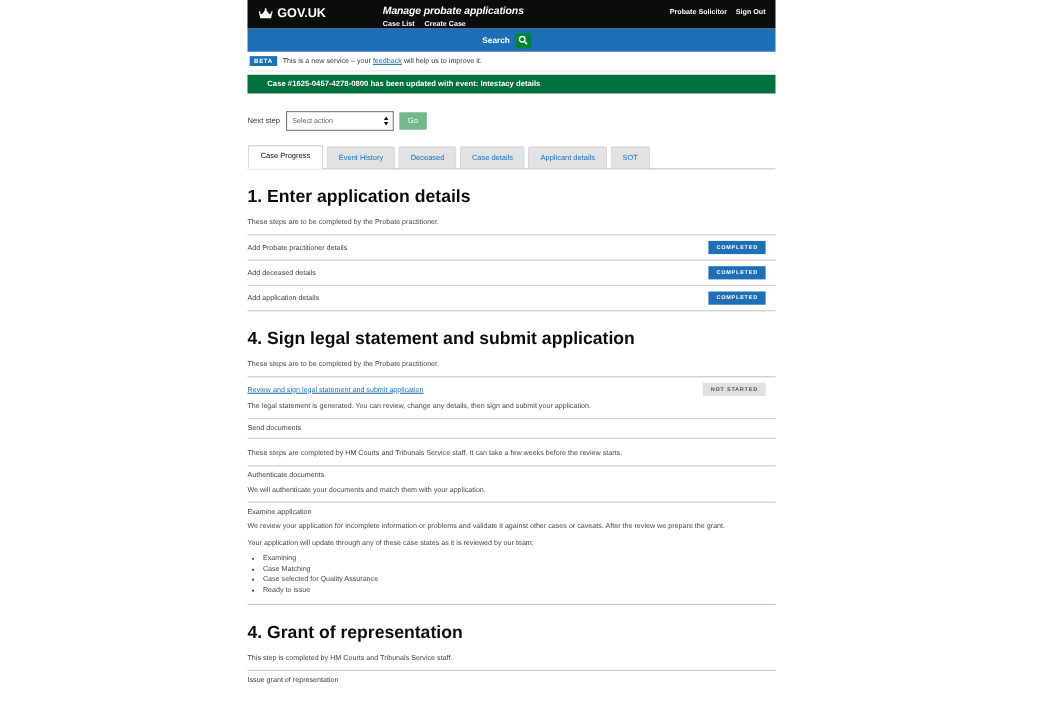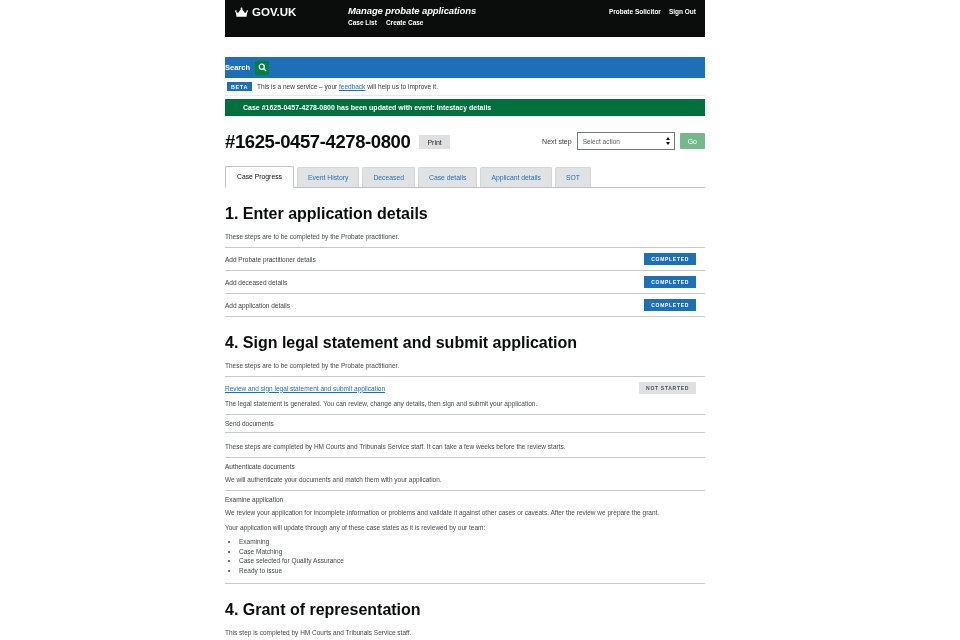--- a/index.html
+++ b/index.html
@@ -1,32 +1,32 @@
 <!DOCTYPE html>
 <html><head>
 <meta charset="utf-8">
 <style>
   * { box-sizing: border-box; margin: 0; padding: 0; }
   html, body { width: 960px; height: 640px; background: #ffffff; overflow: hidden; }
   body { font-family: "Liberation Sans", "DejaVu Sans", sans-serif; color: #0b0c0c; }
   .page { position: absolute; left: 225px; top: 0; width: 480px; }
 
   
-  .hdr { background: #0b0c0c; color: #fff; display: flex; align-items: flex-start; padding: 5px 9px 4px 10px; height: 37px; }
+  .hdr { background: #0b0c0c; color: #fff; display: flex; align-items: flex-start; padding: 5px 9px 4px 10px; height: 26px; }
   .logo { display: flex; align-items: center; gap: 4px; font-weight: bold; font-size: 11.5px; width: 113px; margin-top: 1px; }
   .logo svg { display: block; }
   .service { flex: 1; }
   .service-title { font-size: 9.5px; font-weight: bold; letter-spacing: -0.1px; font-style: italic; }
   .service-nav { display: flex; gap: 9px; margin-top: 3px; }
   .service-nav a { color: #fff; font-size: 6.5px; font-weight: bold; text-decoration: none; }
   .usernav { display: flex; gap: 8px; margin-top: 3px; }
   .usernav span, .usernav a { color: #fff; font-size: 6.5px; font-weight: bold; text-decoration: none; white-space: nowrap; }
 
   
-  .searchbar { background: #1d70b8; height: 21px; display: flex; justify-content: flex-start; align-items: center; gap: 5px; padding-right: 9px; margin-top: 20px; }
+  .searchbar { background: #1d70b8; height: 21px; display: flex; justify-content: center; align-items: center; gap: 5px; padding-right: 9px; }
   .search-label { color: #fff; font-size: 7.5px; font-weight: bold; }
   .search-btn { width: 14px; height: 14px; background: #00823b; display: flex; align-items: center; justify-content: center; border: none; cursor: pointer; }
 
   
   .phase { display: flex; align-items: center; gap: 5px; padding: 4px 0 4px 2px; border-bottom: 1px solid #e8e9ea; }
   .beta-tag { background: #1d70b8; color: #fff; font-size: 5.5px; font-weight: bold; letter-spacing: 0.6px; padding: 1.5px 4px; }
   .phase-text { font-size: 6.5px; color: #33383b; }
   .phase-text a { color: #1d70b8; }
 
   
@@ -109,24 +109,20 @@
   </div>
 
   <div class="phase">
     <span class="beta-tag">BETA</span>
     <span class="phase-text"><span>This is a new service – your </span><a href="#">feedback</a><span> will help us to improve it.</span></span>
   </div>
 
   <div class="notify">Case #1625-0457-4278-0800 has been updated with event: Intestacy details</div>
 
   <div class="case-row">
-    <div class="case-left">
-      <h1 class="case-ref">#1625-0457-4278-0800</h1>
-      <button class="print-btn">Print</button>
-    </div>
     <div class="next-step">
       <span class="next-step-label">Next step</span>
       <div class="select">
         <span class="select-value">Select action</span>
         <span class="stepper">
             <span class="up"></span>
             <span class="down"></span>
           </span>
       </div>
       <button class="go-btn">Go</button>

